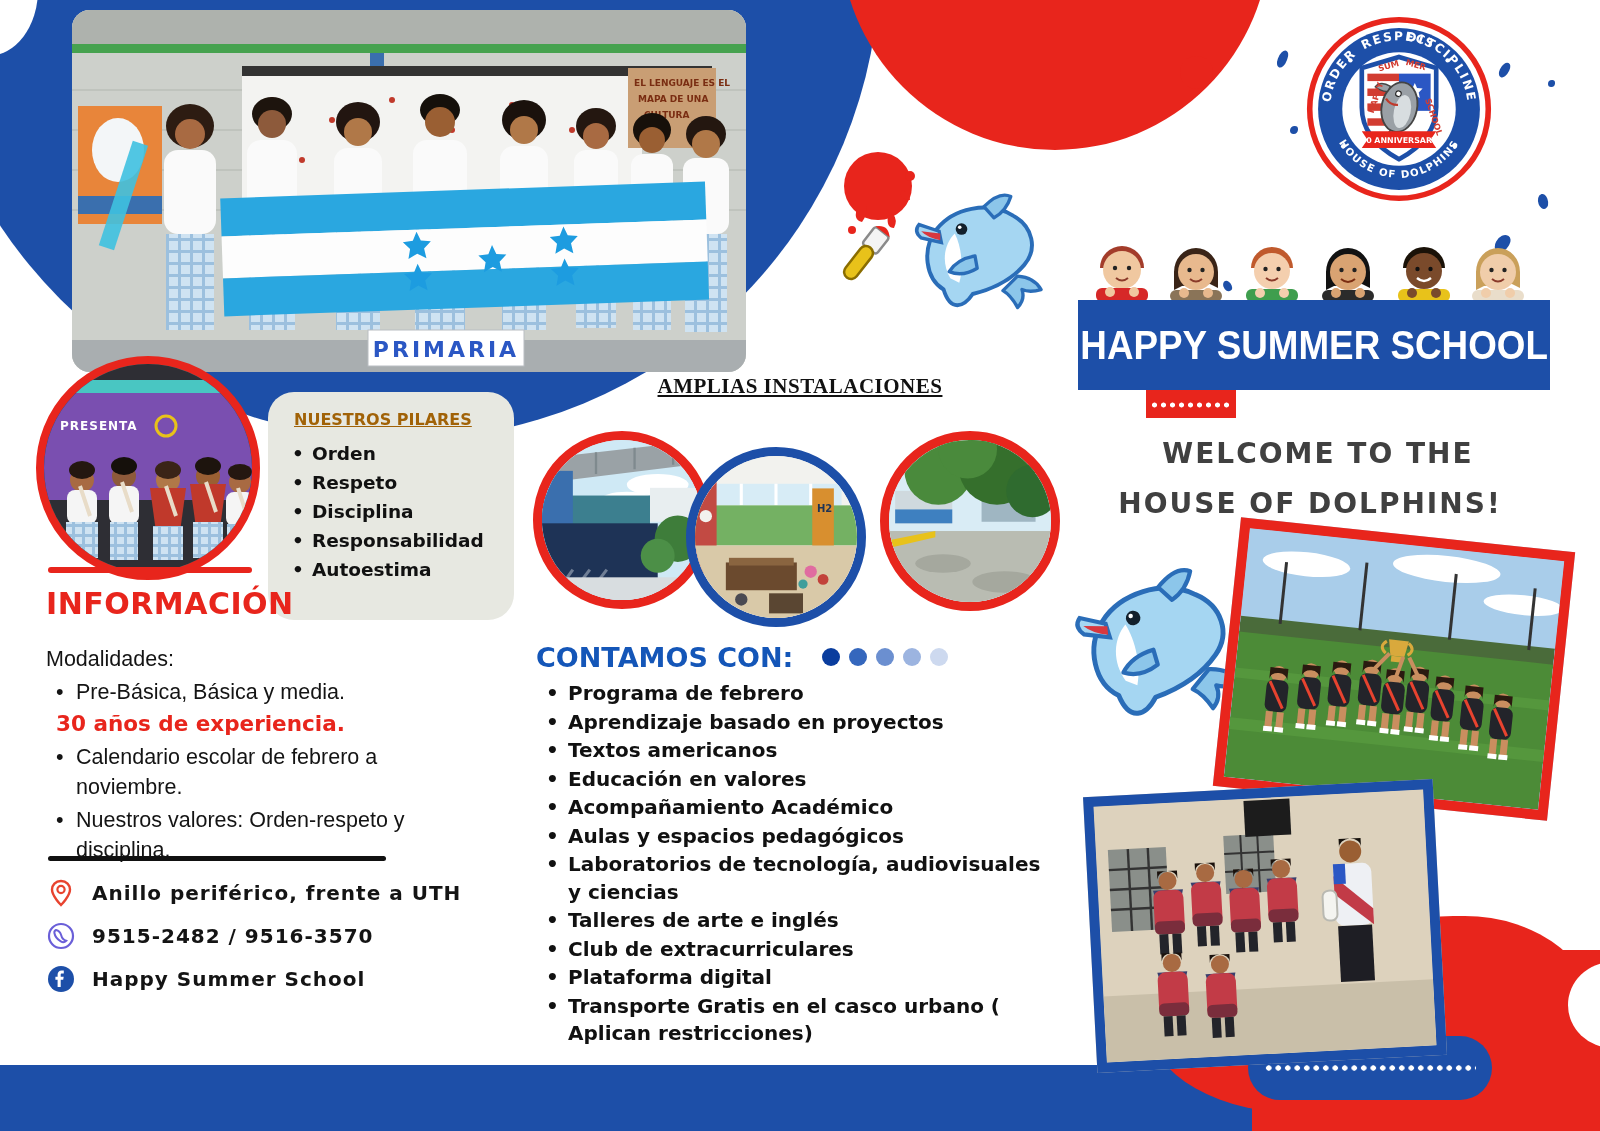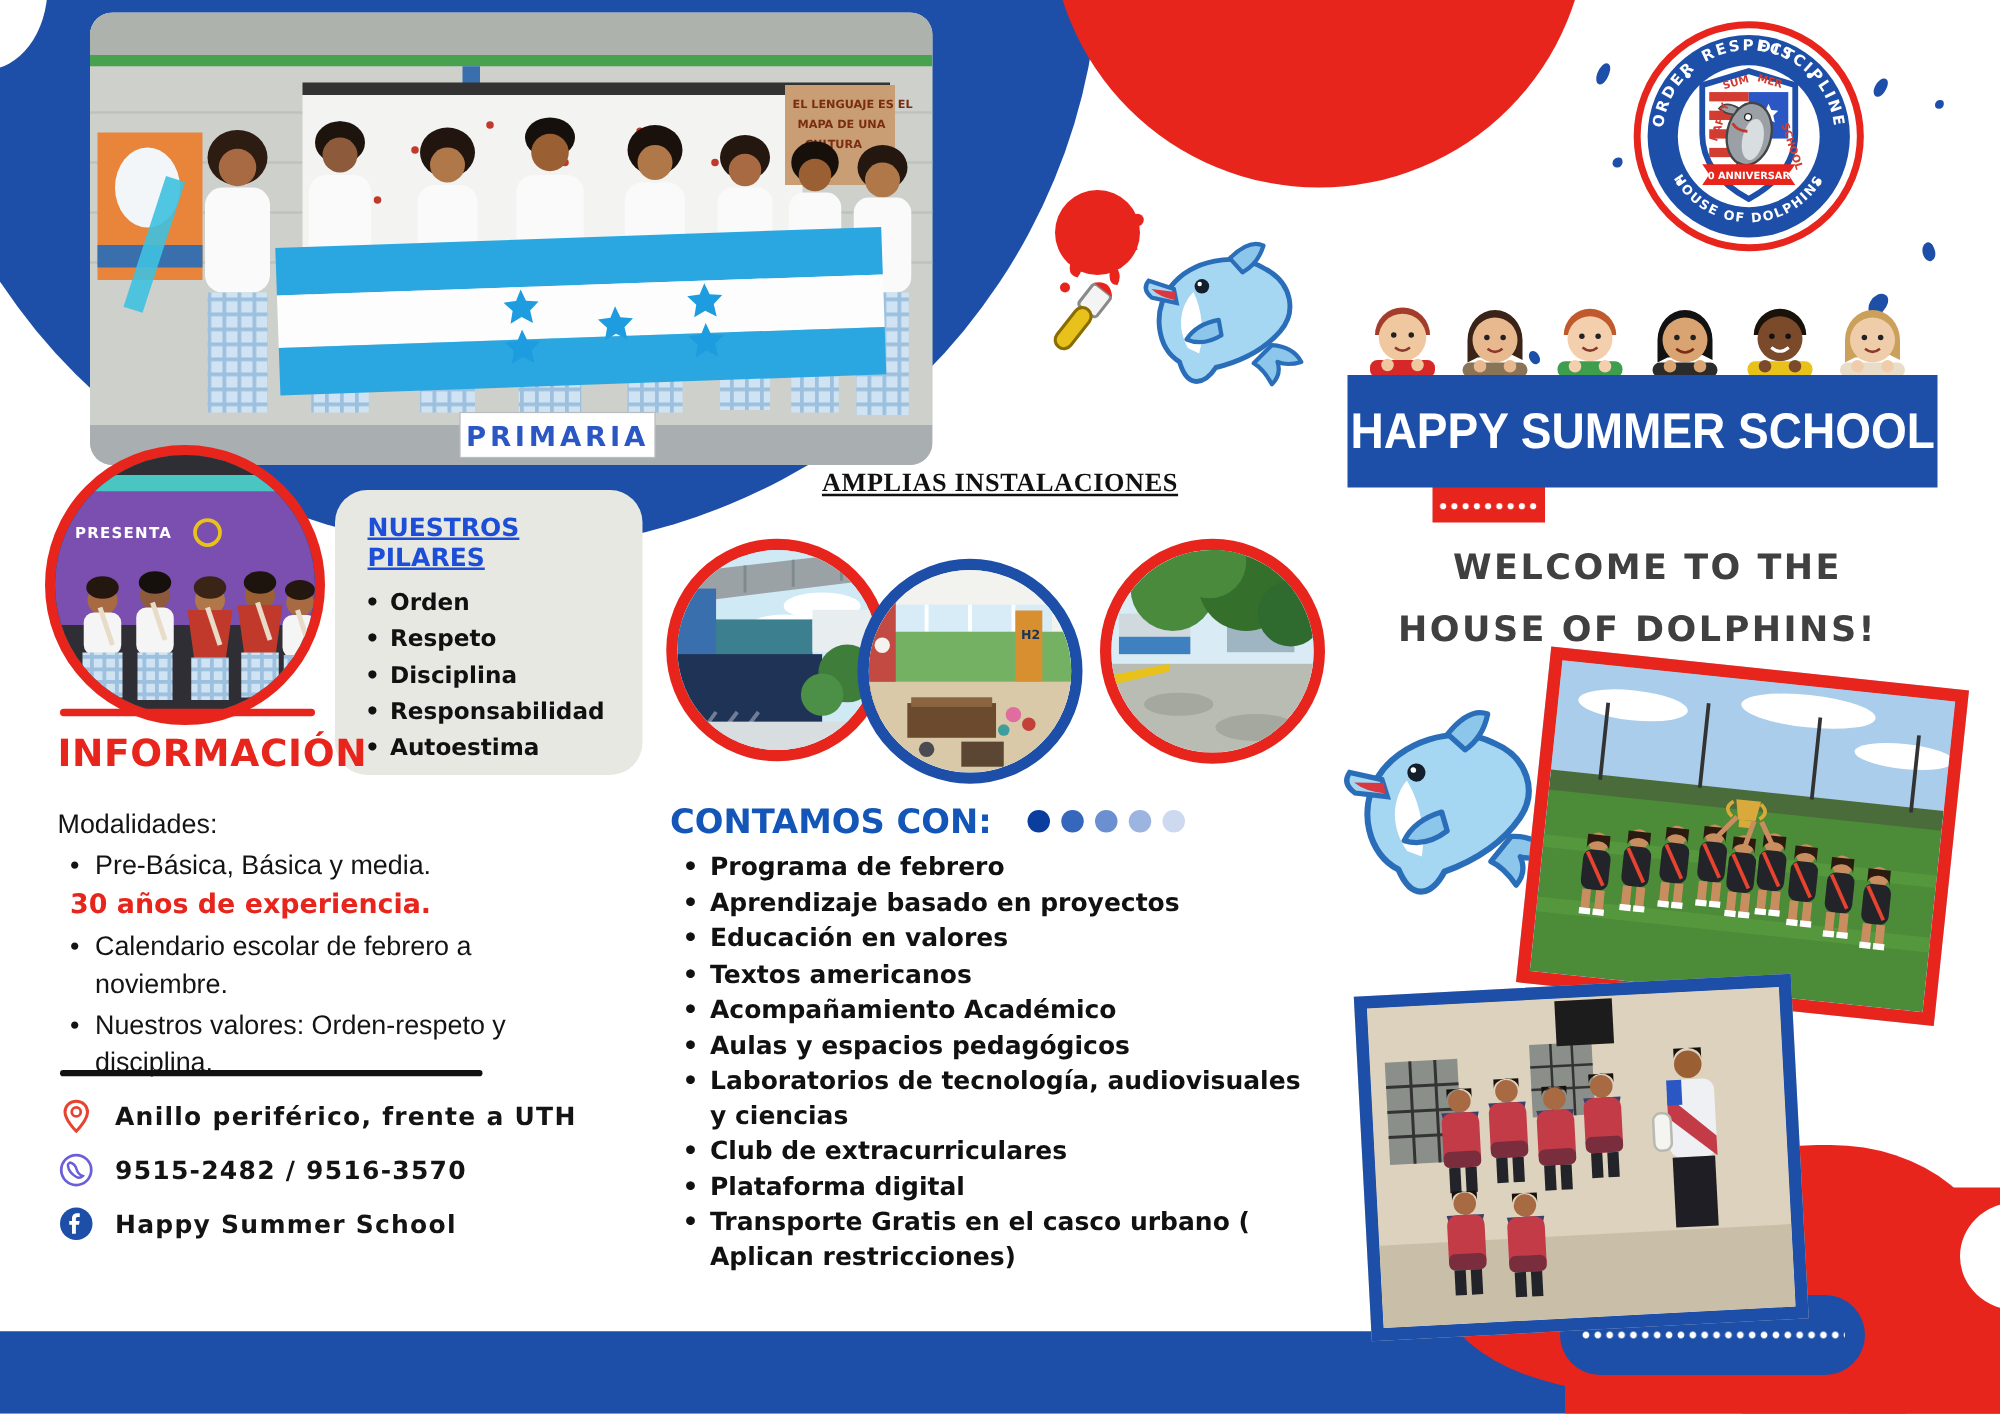--- a/index.html
+++ b/index.html
@@ -40,22 +40,22 @@
   .info-highlight{color:#e8251c;font-weight:700;font-family:"DejaVu Sans",sans-serif;padding-left:10px;}
   .black-line{left:48px;top:856px;width:338px;height:5px;background:#111;border-radius:3px;z-index:4;}
   .contact{left:46px;top:878px;z-index:4;}
   .contact-row{display:flex;align-items:center;margin-bottom:13px;}
   .contact-row .cicon{width:30px;height:30px;margin-right:16px;flex:0 0 30px;}
   .contact-row .ctext{font-size:20px;font-weight:700;letter-spacing:1px;color:#141414;
                       font-family:"DejaVu Sans",sans-serif;}
 
   
   .pillars-box{left:268px;top:392px;width:246px;height:228px;background:#e7e8e1;border-radius:26px;z-index:3;}
-  .pillars-title{margin:18px 0 10px 26px;font-size:20px;font-weight:700;text-decoration:underline;
-                 font-family:"DejaVu Sans",sans-serif;color:#1d4ed8;}
+  .pillars-title{margin:18px 0 10px 26px;font-size:16px;font-weight:700;text-decoration:underline;
+                 font-family:"DejaVu Sans",sans-serif;color:#a16207;}
   .pillars-list{list-style:none;margin:6px 0 0 0;padding:0 0 0 22px;}
   .pillars-list li{position:relative;padding-left:22px;font-size:18.5px;font-weight:700;line-height:29px;
                    font-family:"DejaVu Sans",sans-serif;color:#111;}
   .pillars-list li::before{content:"•";position:absolute;left:2px;}
 
   
   .amplias-title{left:600px;top:374px;width:400px;text-align:center;font-size:21px;font-weight:700;
                  text-decoration:underline;letter-spacing:.5px;font-family:Liberation Serif, serif;z-index:3;color:#111;}
   .circle-mid{border-radius:50%;overflow:hidden;z-index:3;box-sizing:border-box;}
   .c1{left:533px;top:431px;width:178px;height:178px;border:9px solid #e8251c;background:#cfe9f5;}
@@ -417,25 +417,26 @@
   <div class="abs contamos-dots">
     <span></span>
       <span></span>
       <span></span>
       <span></span>
       <span></span>
   </div>
   <ul class="abs contamos-list">
       <li class="contamos-item">Programa de febrero</li>
       <li class="contamos-item">Aprendizaje basado en proyectos</li>
+      <li class="contamos-item">Textos americanos</li>
       <li class="contamos-item">Educación en valores</li>
-      <li class="contamos-item">Textos americanos</li>
       <li class="contamos-item">Acompañamiento Académico</li>
       <li class="contamos-item">Aulas y espacios pedagógicos</li>
       <li class="contamos-item">Laboratorios de tecnología, audiovisuales y ciencias</li>
+      <li class="contamos-item">Talleres de arte e inglés</li>
       <li class="contamos-item">Club de extracurriculares</li>
       <li class="contamos-item">Plataforma digital</li>
       <li class="contamos-item">Transporte Gratis en el casco urbano ( Aplican restricciones)</li>
     </ul>
 
   <svg class="abs kids-strip" viewBox="0 0 448 64">
     <g>
       <g transform="translate(36,0)">
           <path d="M-22 30 a22 22 0 0 1 44 0 z" fill="#a33c2a"></path>
           <circle cx="0" cy="32" r="19" fill="#f0c8a0"></circle>

